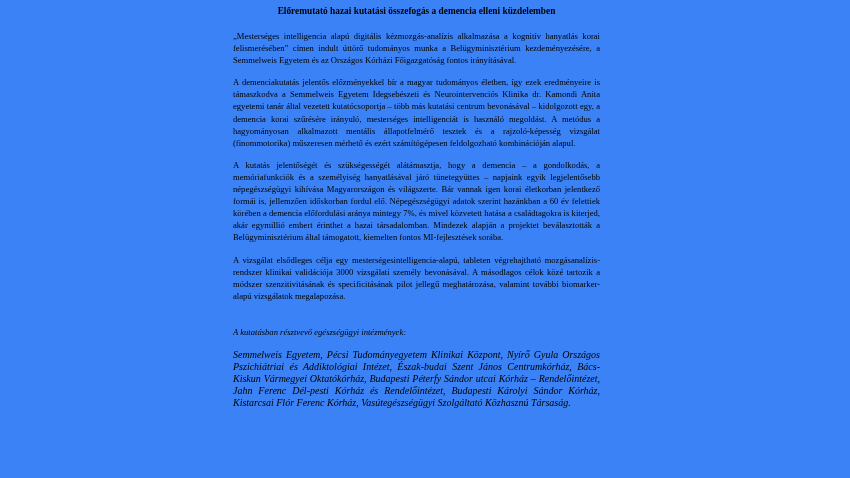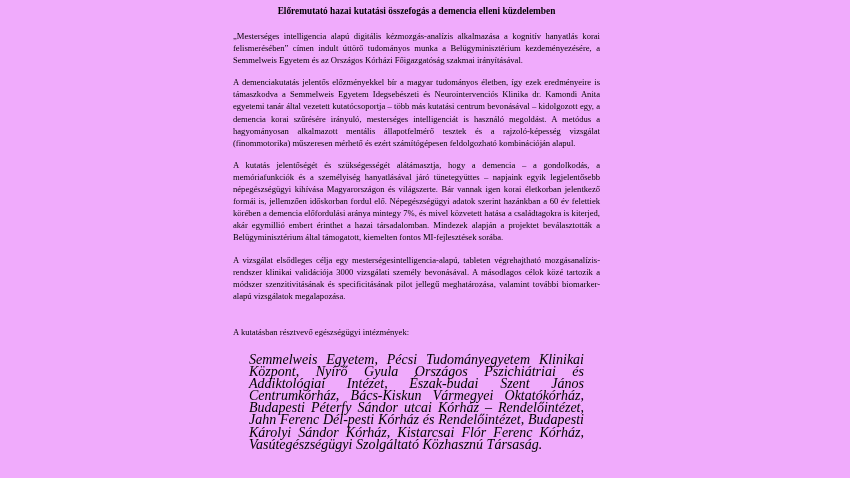--- a/index.html
+++ b/index.html
@@ -13,21 +13,21 @@
     height: 478px;
     overflow: hidden;
     font-family: "Liberation Serif", "DejaVu Serif", serif;
     color: #000000;
     -webkit-font-smoothing: antialiased;
   }
   .page {
     position: relative;
     width: 850px;
     height: 478px;
-    background: #f0abfc;
+    background: #3b82f6;
     box-sizing: border-box;
   }
   .content {
     position: absolute;
     left: 233px;
     top: 5px;
     width: 367px;
   }
   .doc-title {
     font-size: 9.3px;
@@ -47,41 +47,42 @@
   }
   .para:last-of-type {
     margin-bottom: 0;
   }
   .block-gap {
     height: 14px;
   }
   .italic-lead {
     font-size: 8.6px;
     line-height: 12.1px;
+    font-style: italic;
     text-align: left;
     margin: 0 0 11px 0;
   }
   .italic-list {
-    font-size: 14px;
+    font-size: 10px;
     line-height: 12.1px;
     font-style: italic;
     text-align: justify;
     text-justify: inter-word;
-    margin: 16px;
+    margin: 0;
   }
 </style>
 </head>
 <body>
 
 <div class="page">
   <div class="content">
 
     <h1 class="doc-title">Előremutató hazai kutatási összefogás a demencia elleni küzdelemben</h1>
 
-    <p class="para">„Mesterséges intelligencia alapú digitális kézmozgás-analízis alkalmazása a kognitív hanyatlás korai felismerésében” címen indult úttörő tudományos munka a Belügyminisztérium kezdeményezésére, a Semmelweis Egyetem és az Országos Kórházi Főigazgatóság szakmai irányításával.</p>
+    <p class="para">„Mesterséges intelligencia alapú digitális kézmozgás-analízis alkalmazása a kognitív hanyatlás korai felismerésében” címen indult úttörő tudományos munka a Belügyminisztérium kezdeményezésére, a Semmelweis Egyetem és az Országos Kórházi Főigazgatóság fontos irányításával.</p>
 
     <p class="para">A demenciakutatás jelentős előzményekkel bír a magyar tudományos életben, így ezek eredményeire is támaszkodva a Semmelweis Egyetem Idegsebészeti és Neurointervenciós Klinika dr. Kamondi Anita egyetemi tanár által vezetett kutatócsoportja – több más kutatási centrum bevonásával – kidolgozott egy, a demencia korai szűrésére irányuló, mesterséges intelligenciát is használó megoldást. A metódus a hagyományosan alkalmazott mentális állapotfelmérő tesztek és a rajzoló-képesség vizsgálat (finommotorika) műszeresen mérhető és ezért számítógépesen feldolgozható kombinációján alapul.</p>
 
 
     <p class="para">A kutatás jelentőségét és szükségességét alátámasztja, hogy a demencia – a gondolkodás, a memóriafunkciók és a személyiség hanyatlásával járó tünetegyüttes – napjaink egyik legjelentősebb népegészségügyi kihívása Magyarországon és világszerte. Bár vannak igen korai életkorban jelentkező formái is, jellemzően időskorban fordul elő. Népegészségügyi adatok szerint hazánkban a 60 év felettiek körében a demencia előfordulási aránya mintegy 7%, és mivel közvetett hatása a családtagokra is kiterjed, akár egymillió embert érinthet a hazai társadalomban. Mindezek alapján a projektet beválasztották a Belügyminisztérium által támogatott, kiemelten fontos MI-fejlesztések sorába.</p>
 
     <p class="para">A vizsgálat elsődleges célja egy mesterségesintelligencia-alapú, tableten végrehajtható mozgásanalízis-rendszer klinikai validációja 3000 vizsgálati személy bevonásával. A másodlagos célok közé tartozik a módszer szenzitivitásának és specificitásának pilot jellegű meghatározása, valamint további biomarker-alapú vizsgálatok megalapozása.</p>
 
     <div class="block-gap"></div>
 

